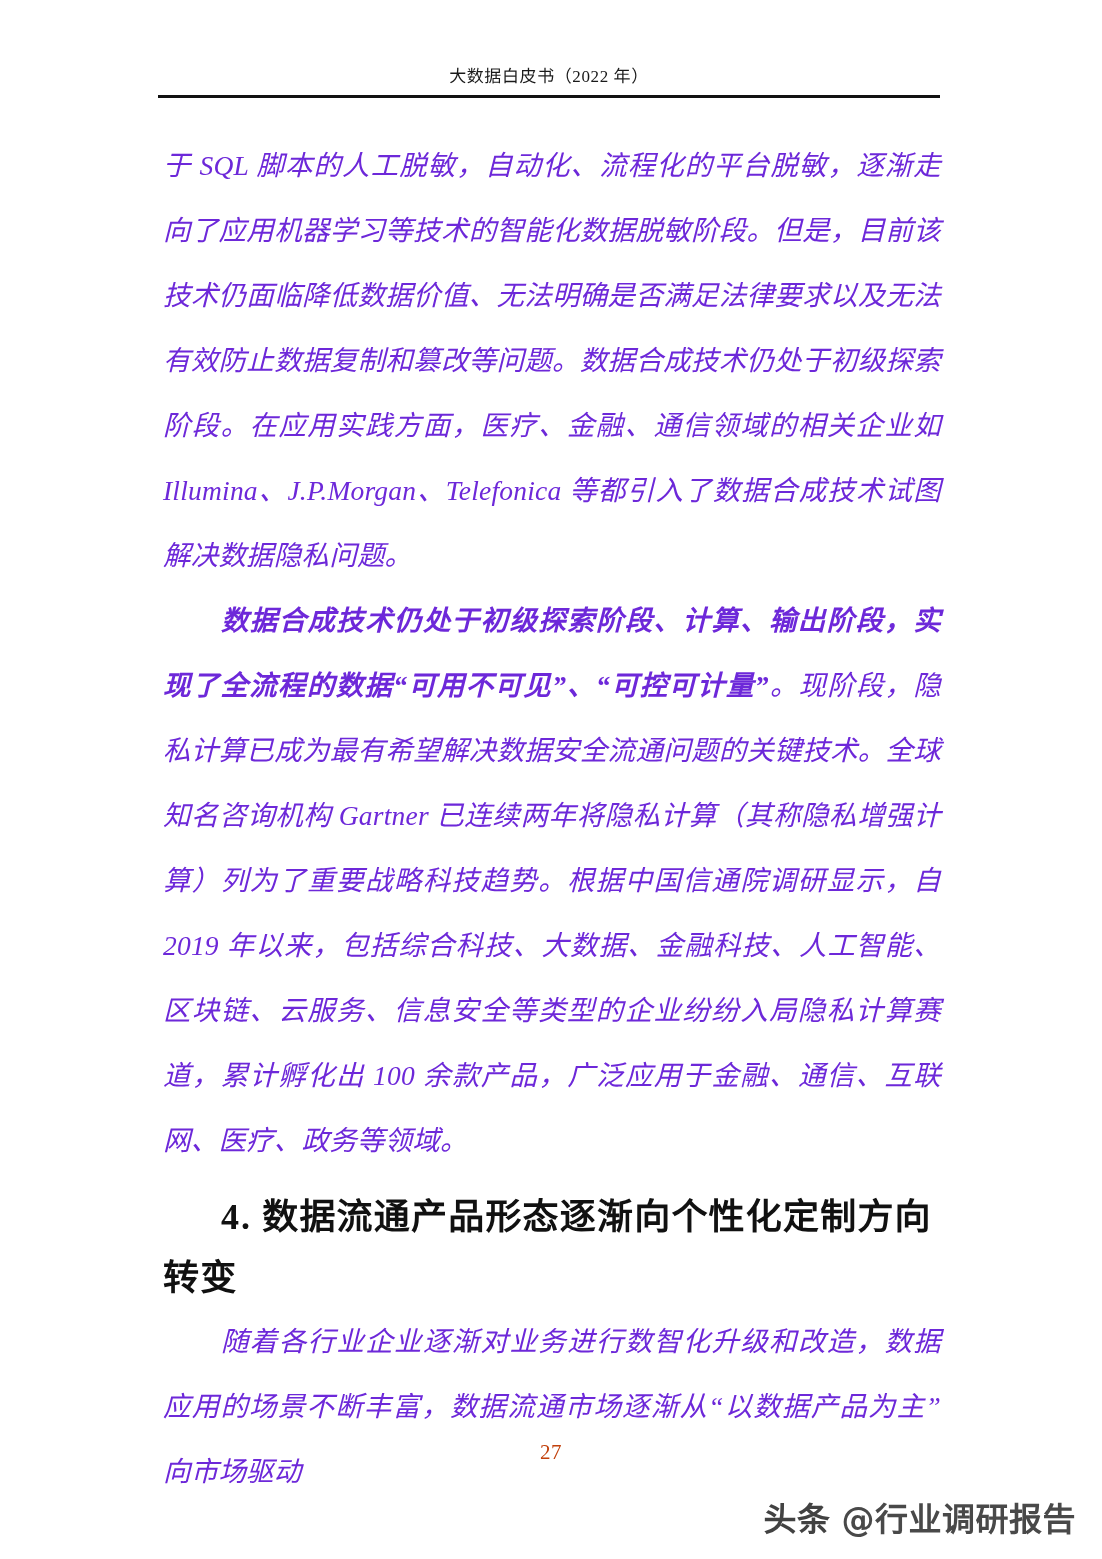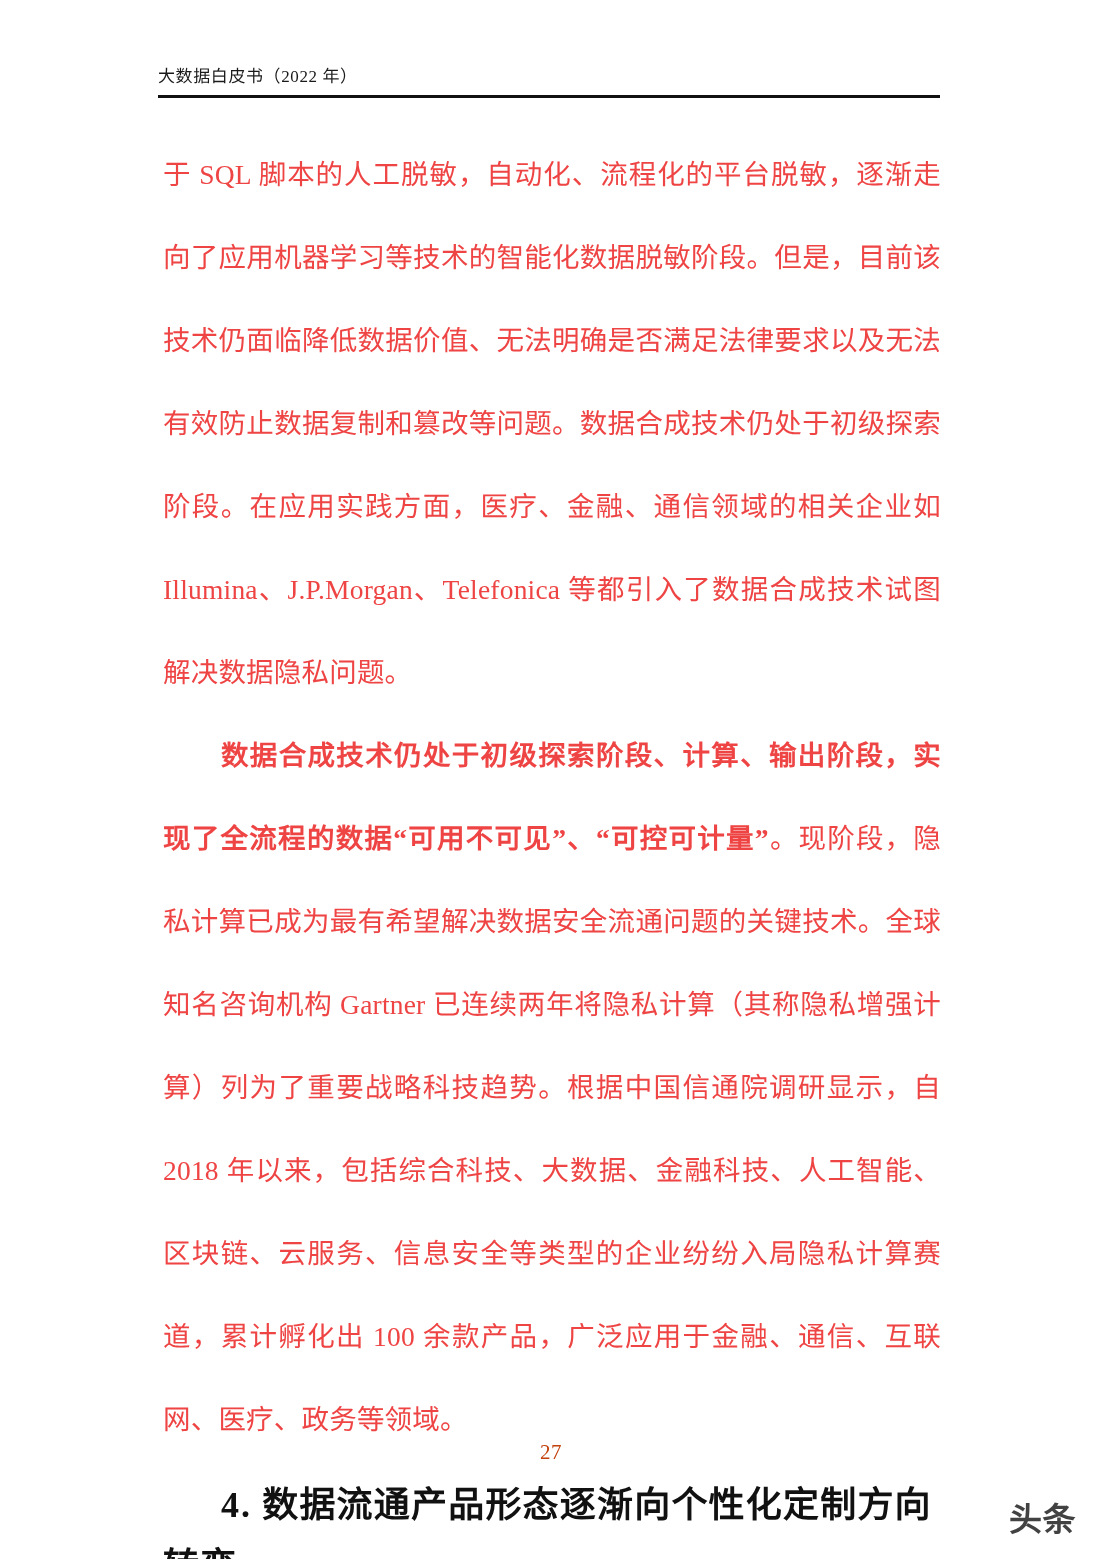--- a/index.html
+++ b/index.html
@@ -23,21 +23,21 @@
 
   
   .header-zone {
     position: absolute;
     left: 158px;
     top: 66px;
     width: 782px;
   }
 
   .header-title {
-    text-align: left;
+    text-align: center;
     font-size: 17px;
     letter-spacing: 0.6px;
     color: #1a1a1a;
     line-height: 1.35;
     white-space: nowrap;
   }
 
   .header-rule {
     margin-top: 6px;
     height: 0;
@@ -49,27 +49,28 @@
   .body-frame {
     position: absolute;
     left: 163px;
     top: 133px;
     width: 778px;
   }
 
   p.para {
     margin: 0 0 0 0;
     font-size: 27.5px;
-    line-height: 83px;
+    line-height: 65px;
     text-align: justify;
     text-justify: inter-ideograph;
     text-indent: 0;
-    color: #ef4444;
+    color: #6d28d9;
     letter-spacing: 0.2px;
     word-break: break-word;
+    font-style: italic;
   }
 
   p.indent {
     text-indent: 58px;
   }
 
   p.para + p.para {
     margin-top: 0;
   }
 
@@ -133,28 +134,29 @@
 
   <div class="header-zone">
     <div class="header-title">大数据白皮书（2022 年）</div>
     <div class="header-rule"></div>
   </div>
 
   <div class="body-frame">
 
     <p class="para"><span>于 SQL 脚本的人工脱敏，自动化、流程化的平台脱敏，逐渐走向了应用机器学习等技术的智能化数据脱敏阶段。但是，目前该技术仍面临降低数据价值、无法明确是否满足法律要求以及无法有效防止数据复制和篡改等问题。数据合成技术仍处于初级探索阶段。在应用实践方面，医疗、金融、通信领域的相关企业如 Illumina、J.P.Morgan、Telefonica 等都引入了数据合成技术试图解决数据隐私问题。</span></p>
 
-    <p class="para indent"><span class="lead">数据合成技术仍处于初级探索阶段、计算、输出阶段，实现了全流程的数据“可用不可见”、“可控可计量”</span><span>。现阶段，隐私计算已成为最有希望解决数据安全流通问题的关键技术。全球知名咨询机构 Gartner 已连续两年将隐私计算（其称隐私增强计算）列为了重要战略科技趋势。根据中国信通院调研显示，自 2018 年以来，包括综合科技、大数据、金融科技、人工智能、区块链、云服务、信息安全等类型的企业纷纷入局隐私计算赛道，累计孵化出 100 余款产品，广泛应用于金融、通信、互联网、医疗、政务等领域。</span></p>
+    <p class="para indent"><span class="lead">数据合成技术仍处于初级探索阶段、计算、输出阶段，实现了全流程的数据“可用不可见”、“可控可计量”</span><span>。现阶段，隐私计算已成为最有希望解决数据安全流通问题的关键技术。全球知名咨询机构 Gartner 已连续两年将隐私计算（其称隐私增强计算）列为了重要战略科技趋势。根据中国信通院调研显示，自 2019 年以来，包括综合科技、大数据、金融科技、人工智能、区块链、云服务、信息安全等类型的企业纷纷入局隐私计算赛道，累计孵化出 100 余款产品，广泛应用于金融、通信、互联网、医疗、政务等领域。</span></p>
 
 
     <h2 class="section-heading"><span class="num">4.</span> <span>数据流通产品形态逐渐向个性化定制方向转变</span></h2>
 
     <p class="para indent"><span>随着各行业企业逐渐对业务进行数智化升级和改造，数据应用的场景不断丰富，数据流通市场逐渐从“以数据产品为主”向市场驱动</span></p>
 
   </div>
 
   <div class="page-number">27</div>
 
   <div class="watermark">
     <span class="wm-brand">头条</span>
+    <span class="wm-handle">@行业调研报告</span>
   </div>
 
 </div>
 
 </body></html>

